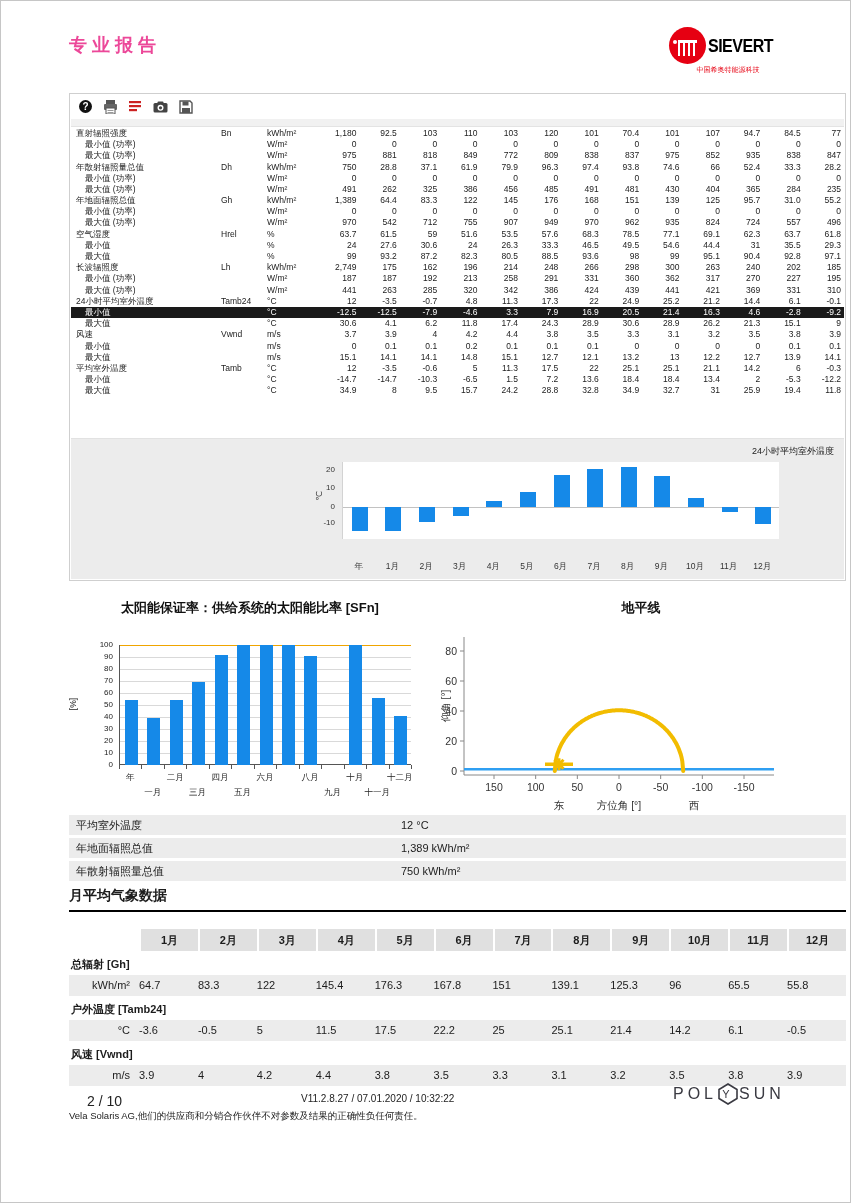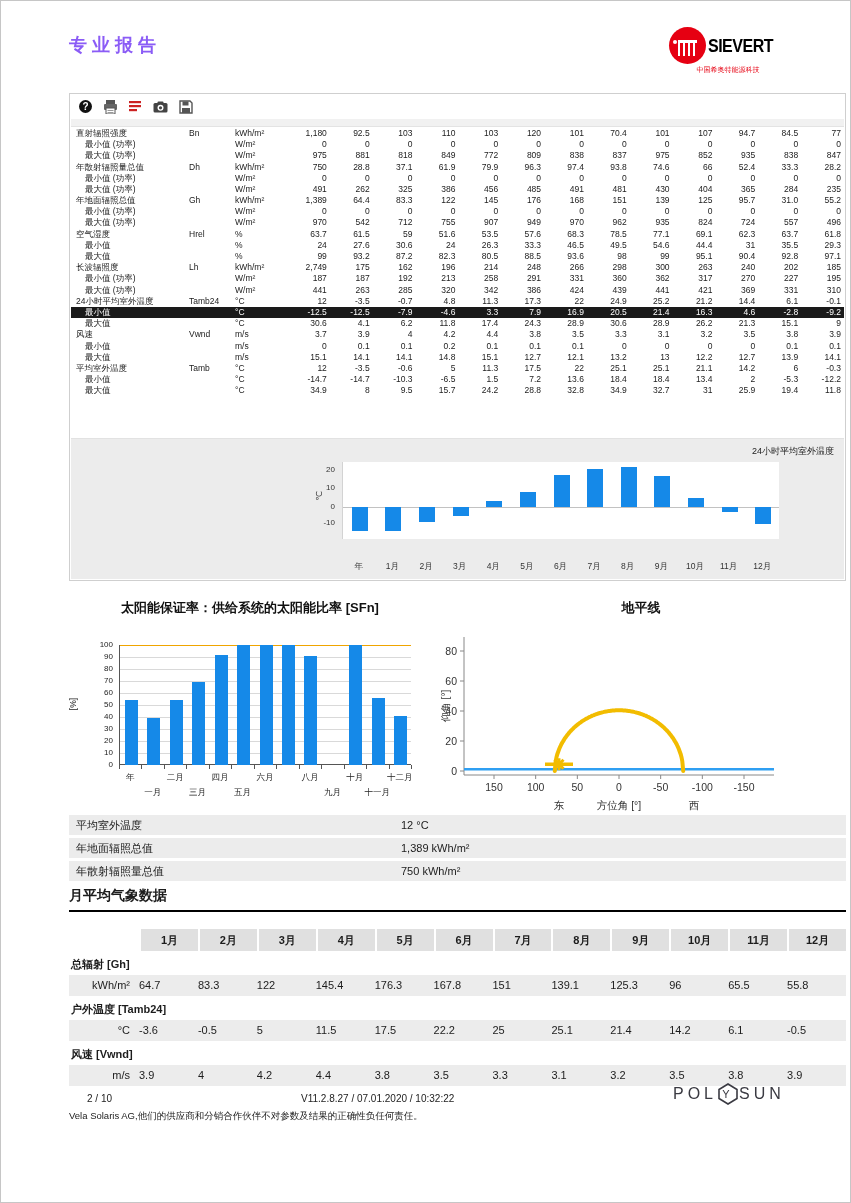--- a/index.html
+++ b/index.html
@@ -3,21 +3,21 @@
 <meta charset="utf-8">
 <style>
   * { margin:0; padding:0; box-sizing:border-box; }
   html,body { background:#e8e8e8; }
   body { font-family:"Liberation Sans","DejaVu Sans",sans-serif; }
   .page { position:relative; width:851px; height:1203px; background:#fff;
           border:1px solid #c6c6c6; overflow:hidden; color:#1c1c1c; margin:0 auto; }
 
   
   .report-title { position:absolute; left:68px; top:32px; font-size:18px; font-weight:bold;
-                  letter-spacing:5px; color:#8b5cf6; }
+                  letter-spacing:5px; color:#ec4899; }
   .sievert { position:absolute; left:668px; top:26px; width:150px; }
   .sievert-top { display:flex; align-items:center; }
   .sievert-badge { width:37px; height:37px; background:#e60012; border-radius:50%; position:relative; flex:none; }
   .sievert-radiator { position:absolute; left:9px; top:13px; width:19px; height:16px;
       background:repeating-linear-gradient(90deg,#fff 0 2px,transparent 2px 5px);
       border-top:3px solid #fff; }
   .sievert-dot { position:absolute; left:4px; top:13px; width:4px; height:4px; background:#fff; border-radius:50%; }
   .sievert-name { font-weight:bold; font-size:16px; color:#000; margin-left:2px; letter-spacing:-0.5px;
                   transform:scaleY(1.15); }
   .sievert-sub { font-size:7px; color:#e60012; margin-top:1px; text-align:center; width:118px; white-space:nowrap; }
@@ -30,21 +30,21 @@
   .panel-dot { position:absolute; left:6px; top:5px; width:8px; height:8px; background:#4d4d4d; border-radius:50%; }
   .panel-toolbar { height:25px; display:flex; align-items:center; gap:10px; padding-left:8px;
                    background:#fff; }
   .tb-btn { width:15px; height:15px; display:flex; align-items:center; justify-content:center; cursor:pointer; }
   .help-circ { width:13px; height:13px; background:#111; color:#fff; border-radius:50%;
                font-size:10px; font-weight:bold; text-align:center; line-height:13px; }
   .grid-headstrip { height:8px; margin:0 1px; background:#f1f1f1; border-bottom:1px solid #e3e3e3; }
 
   .wtable { margin:1px 1px 0 1px; font-size:8.5px; color:#222; }
   .wrow { display:flex; height:11.2px; line-height:11.3px; align-items:center; }
-  .wrow .c-name { width:118px; padding-left:5px; white-space:nowrap; overflow:hidden; }
+  .wrow .c-name { width:150px; padding-left:5px; white-space:nowrap; overflow:hidden; }
   .wrow.ind .c-name { padding-left:14px; }
   .wrow .c-sym { width:46px; }
   .wrow .c-unit { width:52px; }
   .wrow .c-val { flex:1; text-align:right; padding-right:3px; white-space:nowrap; }
   .wrow.hl { background:#1a1a1a; color:#fff; }
 
   
   .chart-band { position:absolute; left:1px; right:1px; bottom:1px; height:141px;
                 background:#ececec; border-top:1px solid #e2e2e2; }
   .tc-title { position:absolute; right:10px; top:6px; font-size:9px; color:#222; }
@@ -94,21 +94,21 @@
   .m-header { display:grid; grid-template-columns:70px repeat(12,1fr); column-gap:2px;
               height:22px; line-height:22px; margin-bottom:3px; }
   .m-header .mh { background:#e0e0e0; text-align:center; font-weight:bold; }
   .m-group { font-weight:bold; height:21px; line-height:21px; padding-left:2px; }
   .m-datarow { display:grid; grid-template-columns:70px repeat(12,1fr); background:#ececec;
                height:21px; line-height:21px; margin-bottom:3px; }
   .m-datarow .mu { text-align:right; padding-right:9px; }
   .m-datarow .mv { text-align:left; }
 
   
-  .footer-page { position:absolute; left:86px; top:1092px; font-size:10px; color:#222; }
+  .footer-page { position:absolute; left:86px; top:1092px; font-size:14px; color:#222; }
   .footer-version { position:absolute; left:300px; top:1092px; font-size:10px; color:#222; }
   .polysun { position:absolute; left:672px; top:1082px; display:flex; align-items:center;
              color:#3a3a42; font-size:16px; letter-spacing:4px; }
   .polysun svg { margin:0 1px; }
   .disclaimer { position:absolute; left:68px; top:1109px; font-size:9.5px; color:#222; }
 </style>
 </head>
 <body>
 
 <div class="page">

